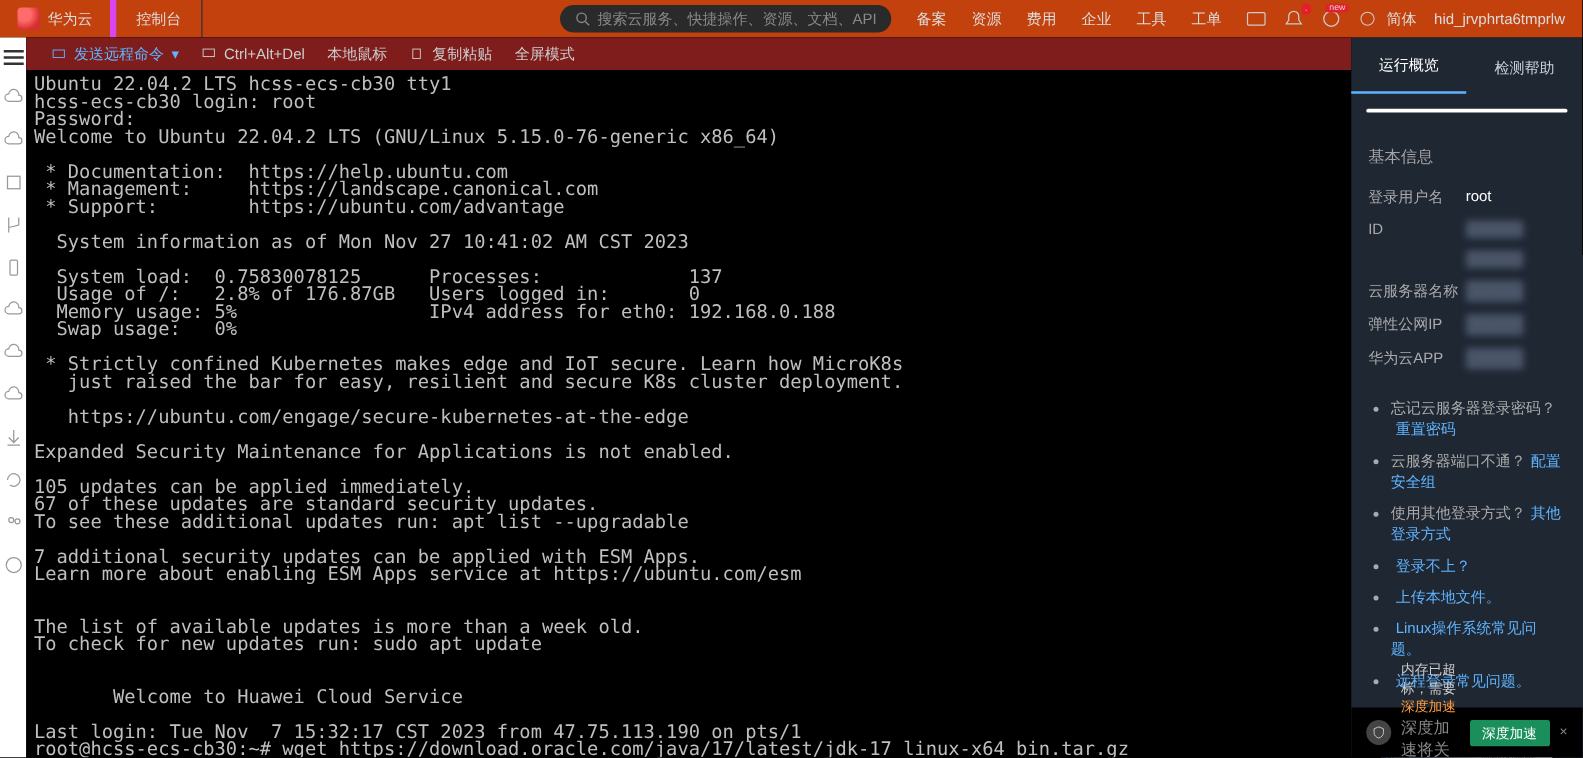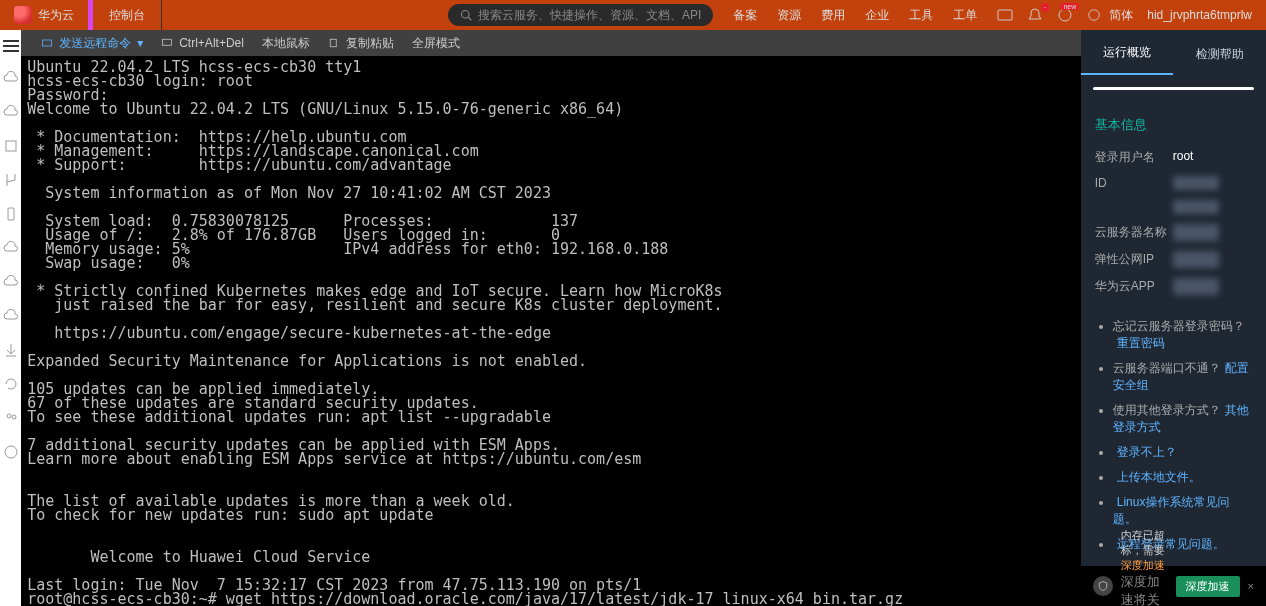--- a/index.html
+++ b/index.html
@@ -18,32 +18,32 @@
 .badge.new{background:#e41f2b;font-size:7px}
 .user-area{display:flex;align-items:center;gap:8px}
 
 .body-area{display:flex;height:576px}
 .left-rail{width:32px;background:#fff;display:flex;flex-direction:column;align-items:center;padding-top:10px;gap:18px}
 .left-rail .ri{width:16px;height:16px;color:#666}
 .left-rail .ham{width:16px;height:12px;display:flex;flex-direction:column;justify-content:space-between}
 .left-rail .ham span{height:2px;background:#333}
 
 .center{flex:1;display:flex;flex-direction:column;background:#000}
-.toolbar{height:26px;background:#404040;display:flex;align-items:center;gap:18px;padding:0 20px;color:#ccc;font-size:12px}
+.toolbar{height:26px;background:#7f1d1d;display:flex;align-items:center;gap:18px;padding:0 20px;color:#ccc;font-size:12px}
 .tb-item{display:flex;align-items:center;gap:6px;cursor:pointer}
 .tb-item.blue{color:#5fb4ff}
 .terminal{flex:1;padding:4px 6px;font-family:Consolas,monospace;font-size:15px;color:#bfbfbf;white-space:pre;overflow:hidden;line-height:14px}
 
 .right-panel{width:280px;background:#1f2733;color:#c7d0db;font-size:12px;display:flex;flex-direction:column;position:relative}
 .rp-tabs{display:flex;height:50px;align-items:flex-end}
 .rp-tab{flex:1;text-align:center;padding:12px 0;cursor:pointer}
 .rp-tab.active{border-bottom:2px solid #5fb4ff;color:#fff}
 .rp-progress{height:3px;background:#fff;margin:12px 12px 8px 12px;border-radius:2px}
 .rp-body{padding:10px 14px;overflow-y:auto}
-.rp-sec-title{font-size:13px;color:#14b8a6;margin:8px 0 10px}
+.rp-sec-title{font-size:13px;color:#a3a3a3;margin:8px 0 10px}
 .rp-row{display:flex;padding:5px 0}
 .rp-label{width:78px;color:#aaa}
 .rp-val{color:#fff}
 .rp-val.blur{filter:blur(3px);background:#4a5568;color:#4a5568;border-radius:2px;padding:0 20px}
 .rp-list{margin-top:18px;padding-left:18px}
 .rp-list li{margin:8px 0;list-style:disc;color:#aaa}
 .rp-list a{color:#5fb4ff;text-decoration:none;margin-left:4px}
 .rp-promo{margin:18px 10px 6px 10px;height:72px;background:linear-gradient(90deg,#1a3a5c,#e8f0f8 60%);border-radius:4px;display:flex;align-items:center;justify-content:space-between;padding-right:10px;color:#333}
 .promo-top{font-size:10px;color:#888;margin-top:8px}
 .promo-main{font-size:13px;color:#333}

